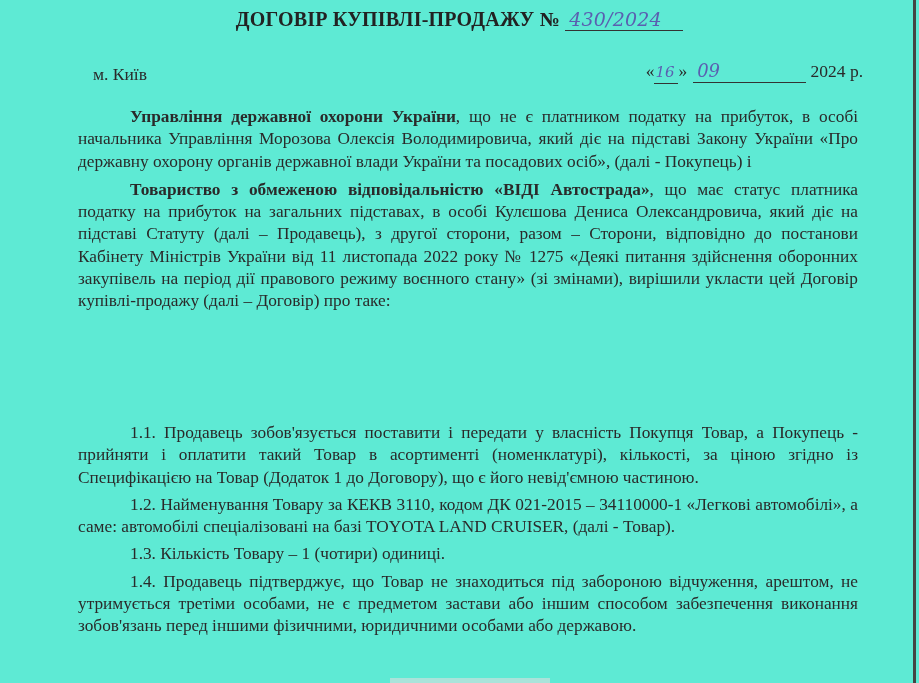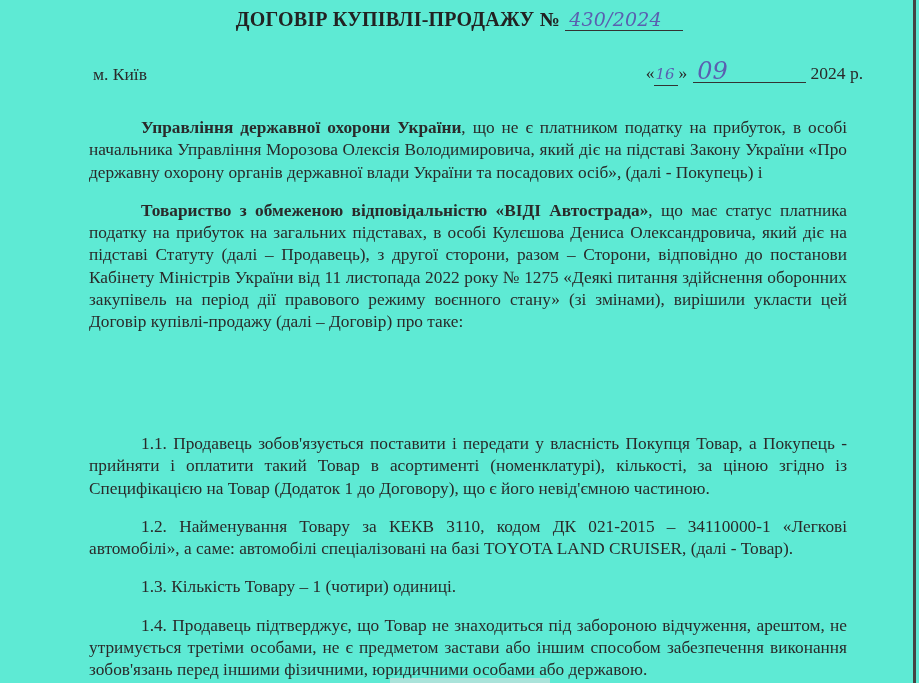--- a/index.html
+++ b/index.html
@@ -26,26 +26,26 @@
       line-height: 22px; padding: 0 4px;
     }
     .hand.num { width: 110px; text-align: left; font-size: 19px; }
     .city {
       position: absolute; left: 69px; top: 64px; font-size: 17.5px; margin-left: 24px;
     }
     .date {
       position: absolute; right: 56px; top: 60px; font-size: 17.5px;
     }
     .hand.day { width: 22px; font-size: 15px; padding: 0 1px; }
-    .hand.month { width: 105px; font-size: 24px; margin-left: 6px; }
+    .hand.month { width: 105px; font-size: 18px; margin-left: 6px; }
     .body-text {
       position: absolute; left: 73px; width: 790px; font-size: 17.3px; line-height: 22.3px;
       text-align: justify;
     }
-    .para { margin: 16px; text-indent: 52px; }
+    .para { margin: 5px; text-indent: 52px; }
     .para b { font-weight: bold; }
     .section {
       position: absolute; top: 370px; left: 0; width: 919px; text-align: center;
       font-weight: bold; font-size: 18px;
     }
     .cut {
       position: absolute; top: 678px; left: 390px; width: 160px; height: 5px;
       background: #ddd; opacity: 0.6;
     }
   </style>

